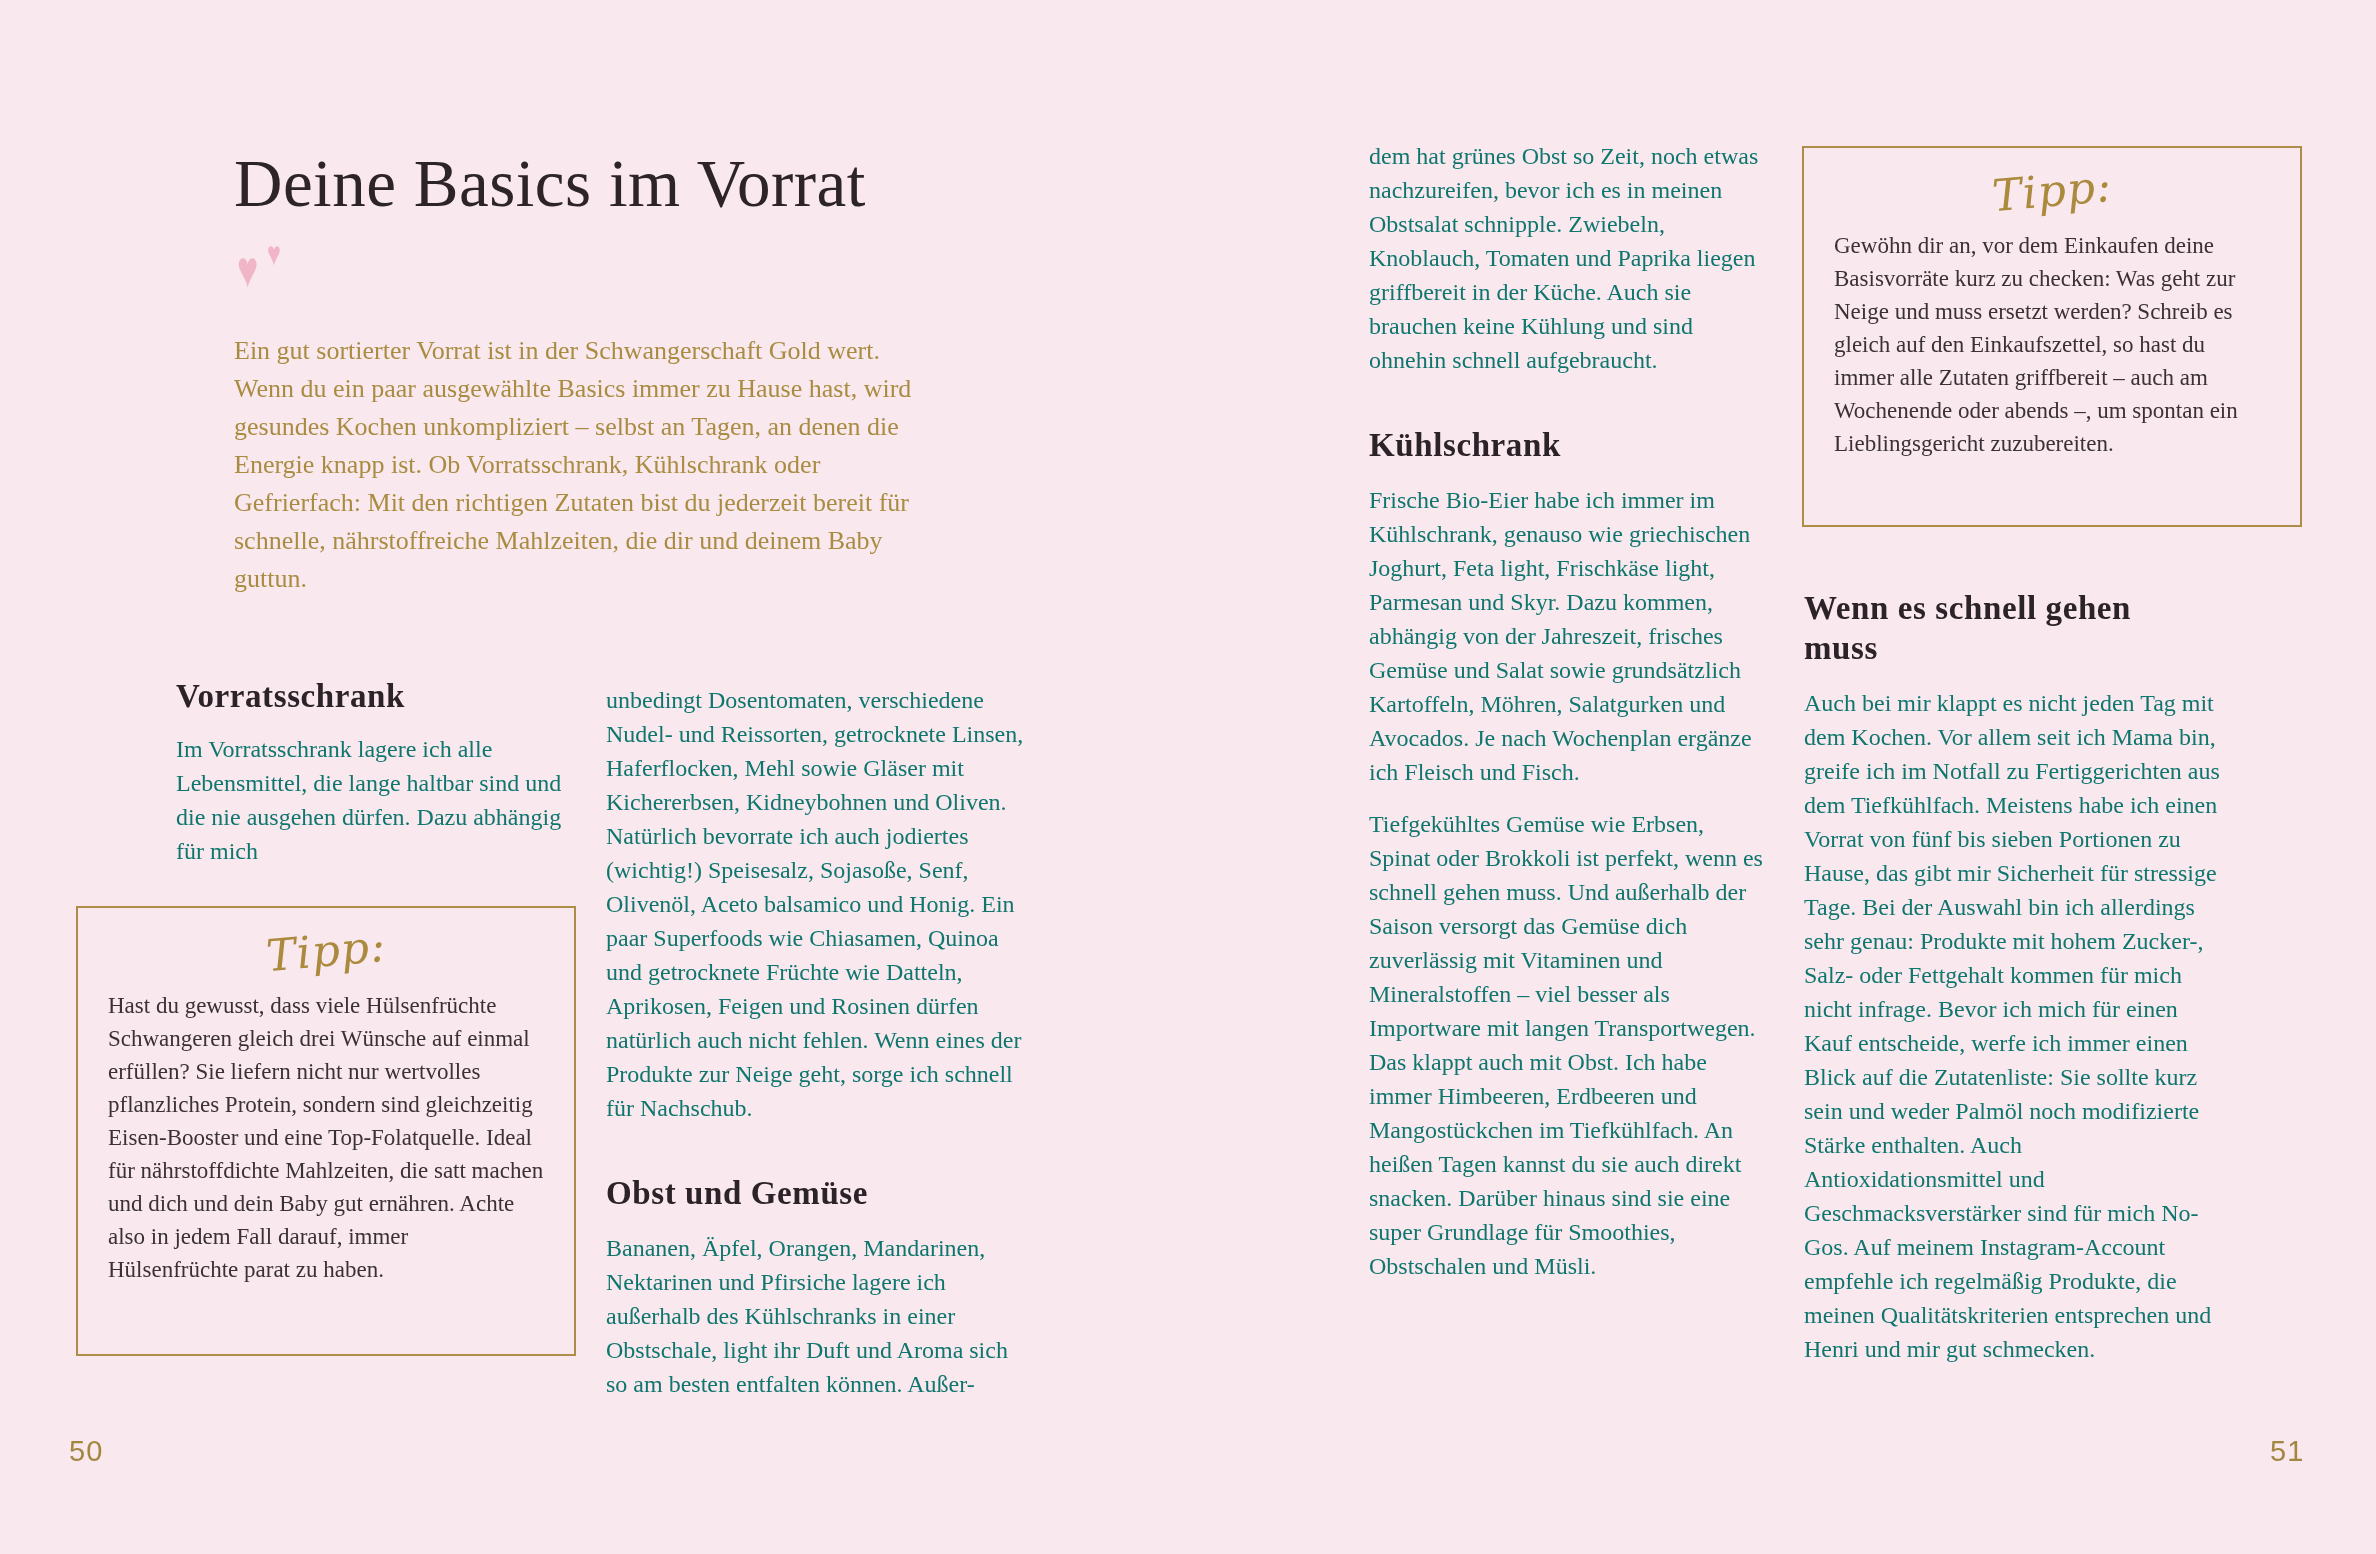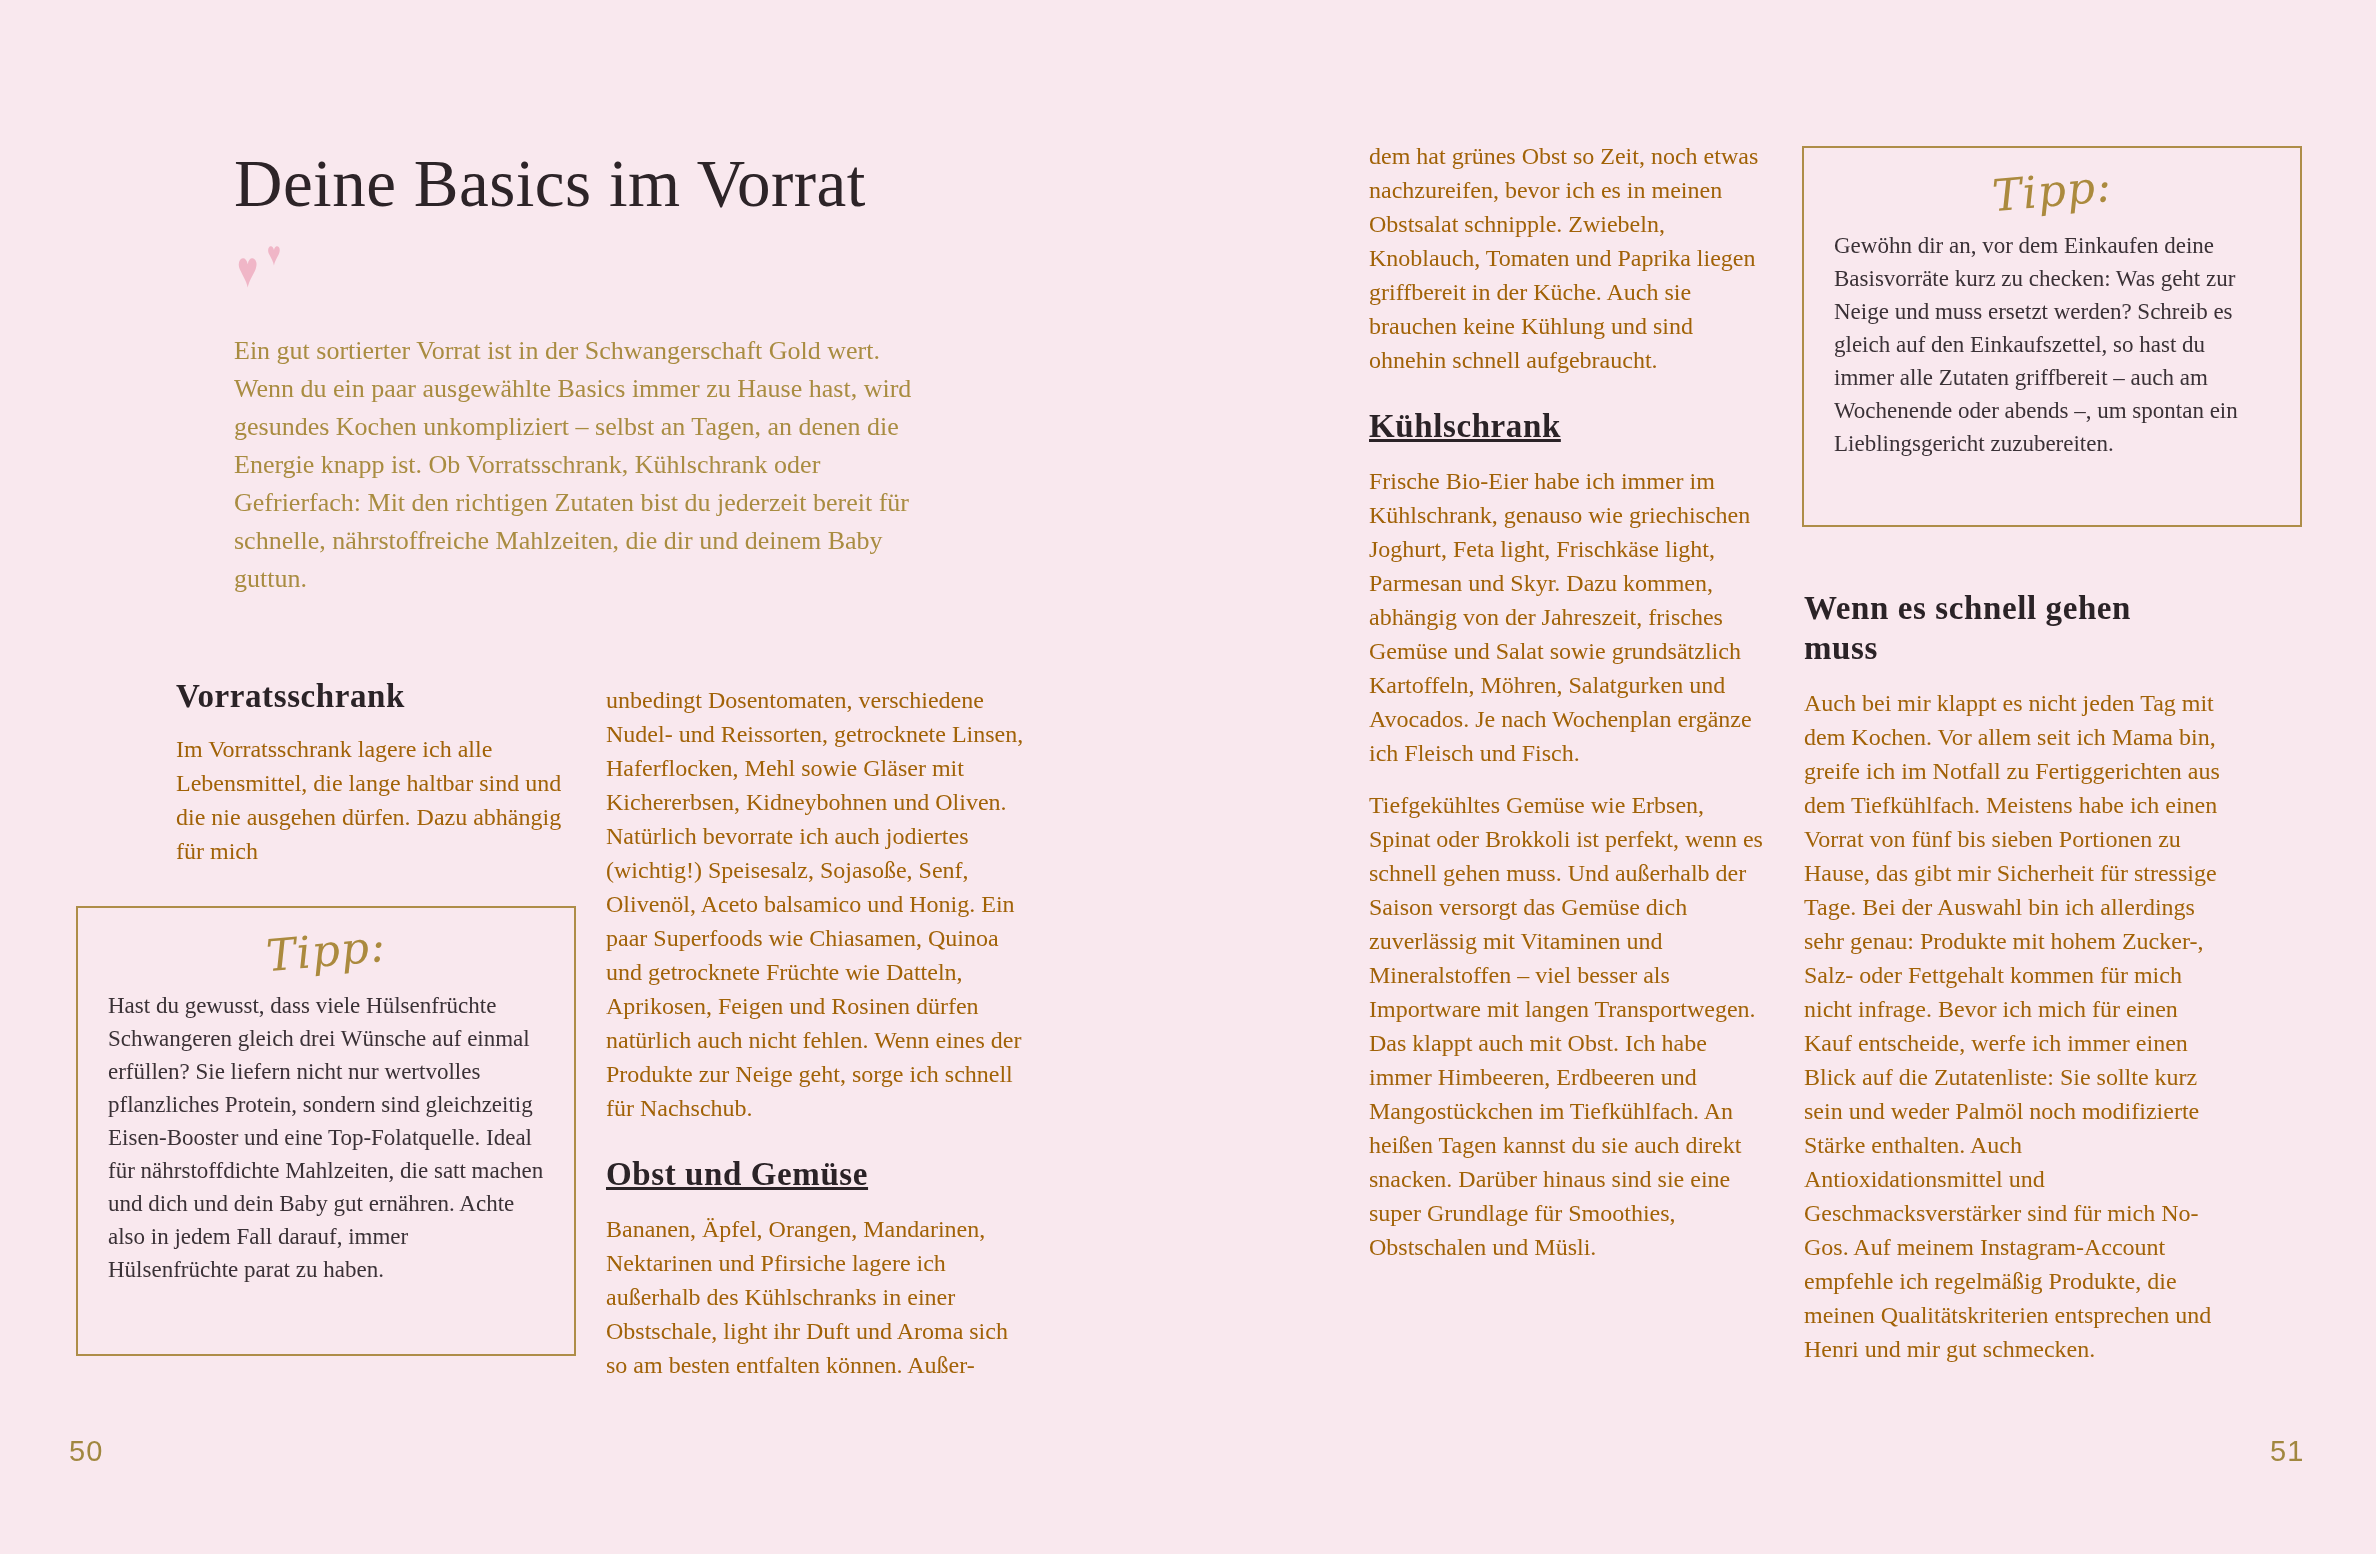--- a/index.html
+++ b/index.html
@@ -29,26 +29,26 @@
     color:#a98c41;
   }
 
   
   .col { text-align:left; }
   .section-heading {
     margin:0; font-size:33px; line-height:40px; font-weight:700;
     color:#2b2327; letter-spacing:0.6px;
   }
   .body-text {
-    margin:0; font-size:24px; line-height:34px; color:#a16207;
+    margin:0; font-size:24px; line-height:34px; color:#0f766e;
     hyphens:auto; -webkit-hyphens:auto;
   }
   .mt16 { margin-top:16px; }
   .mt18 { margin-top:18px; }
-  .mt38 { margin-top:29px;text-decoration:underline; }
+  .mt38 { margin-top:48px; }
   .mt44 { margin-top:44px; }
 
   #col1 { left:176px; top:676px; width:408px; }
   #col2 { left:606px; top:683px; width:420px; }
   #col3 { left:1369px; top:139px; width:400px; }
   #col4 { left:1804px; top:588px; width:420px; }
   #col4 .section-heading { width:366px; }
 
   
   .tipbox {

